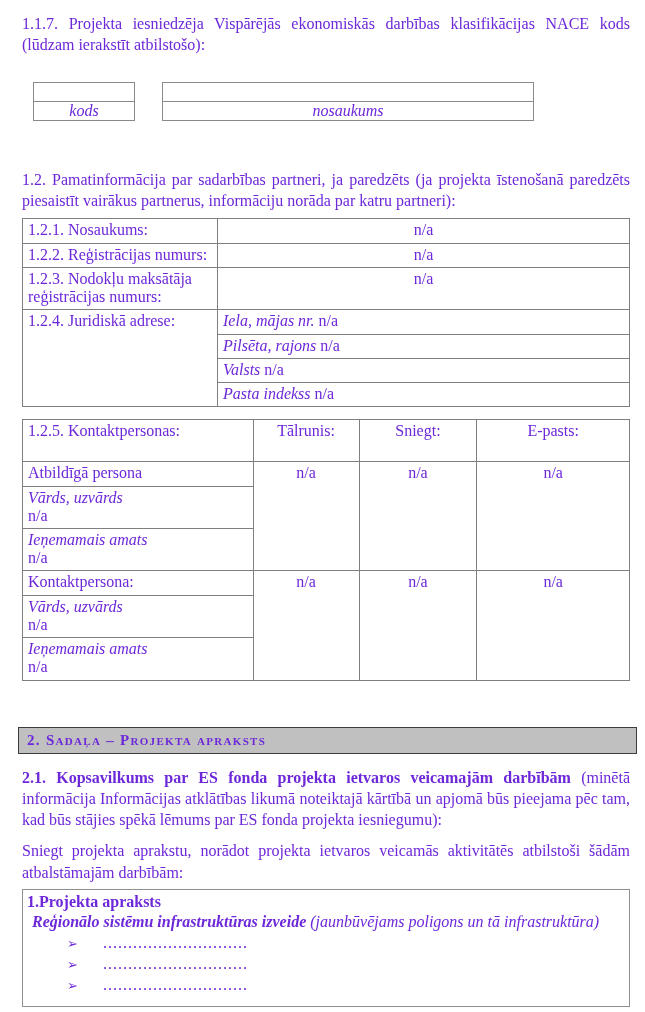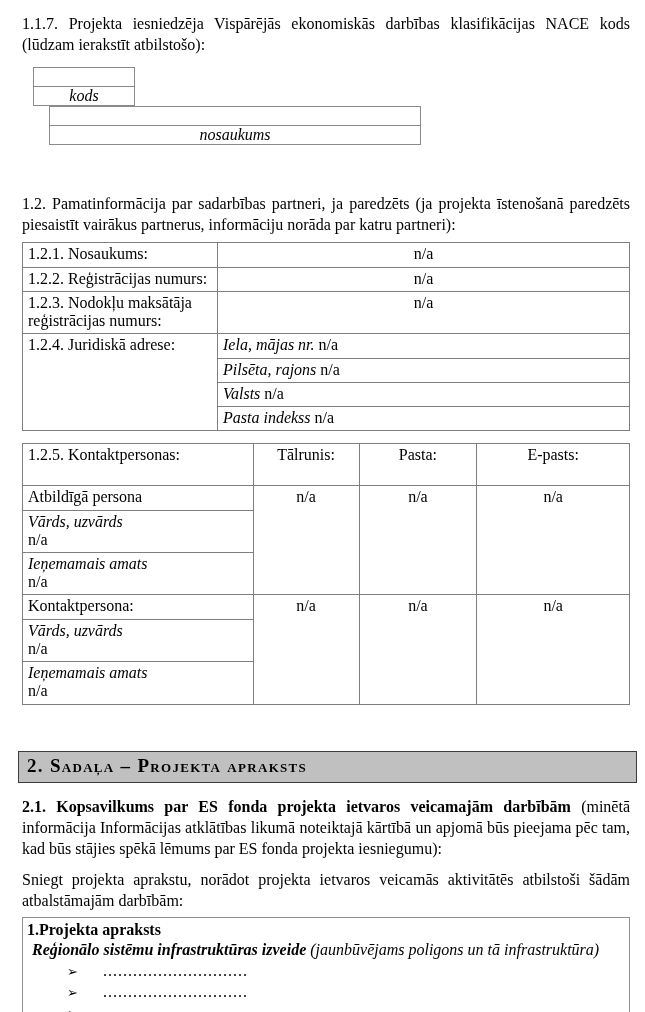--- a/index.html
+++ b/index.html
@@ -2,32 +2,32 @@
 <html><head>
 <meta charset="utf-8">
 <style>
   * { box-sizing: border-box; margin: 0; padding: 0; }
   html, body { background: #ffffff; }
   .page {
     position: relative;
     width: 645px;
     height: 1012px;
     background: #ffffff;
-    color: #000000;
+    color: #6d28d9;
     font-family: "Liberation Serif", "DejaVu Serif", serif;
     font-size: 16px;
     padding: 13px 15px 0 22px;
     overflow: hidden;
   }
   .para { text-align: justify; line-height: 1.32; }
   .it { font-style: italic; }
   .b { font-weight: bold; }
 
   
-  .nace-row { display: flex; margin-top: 12px; flex-direction: column; }
+  .nace-row { display: flex; margin-top: 27px; }
   table { border-collapse: collapse; }
   .nace-code { width: 102px; margin-left: 11px; }
   .nace-name { width: 372px; margin-left: 27px; }
   .nace-row td {
     border: 1px solid #8a8a8a;
     height: 19px;
     padding: 0 4px;
     text-align: center;
     line-height: 1.1;
   }
@@ -59,21 +59,21 @@
   .contacts-tbl .two-line { height: 40px; margin-top: 12px; }
 
   
   .section-bar {
     margin: 46px -7px 0 -4px;
     background: #c0c0c0;
     border: 1px solid #3c3c3c;
     font-weight: bold;
     font-variant: small-caps;
     letter-spacing: 1.3px;
-    font-size: 19px;
+    font-size: 15px;
     padding: 4px 8px 5px 8px;
     line-height: 1.1;
   }
 
   .p21 { margin-top: 13px; }
   .sniegt { margin-top: 10px; }
 
   
   .desc-box {
     margin-top: 6px;
@@ -162,21 +162,21 @@
       </td>
     </tr>
   </tbody>
     </table>
 
   <table class="tbl contacts-tbl">
     <tbody>
         <tr class="hdr">
       <td class="cc1">1.2.5. Kontaktpersonas:</td>
       <td class="cc2">Tālrunis:</td>
-      <td class="cc3">Pasta:</td>
+      <td class="cc3">Sniegt:</td>
       <td class="cc4">E-pasts:</td>
     </tr>
 
     <tr>
       <td class="cc1">Atbildīgā persona</td>
       <td class="cc2 mid" rowspan="3">n/a</td>
       <td class="cc3 mid" rowspan="3">n/a</td>
       <td class="cc4 mid" rowspan="3">n/a</td>
     </tr>
     <tr>

